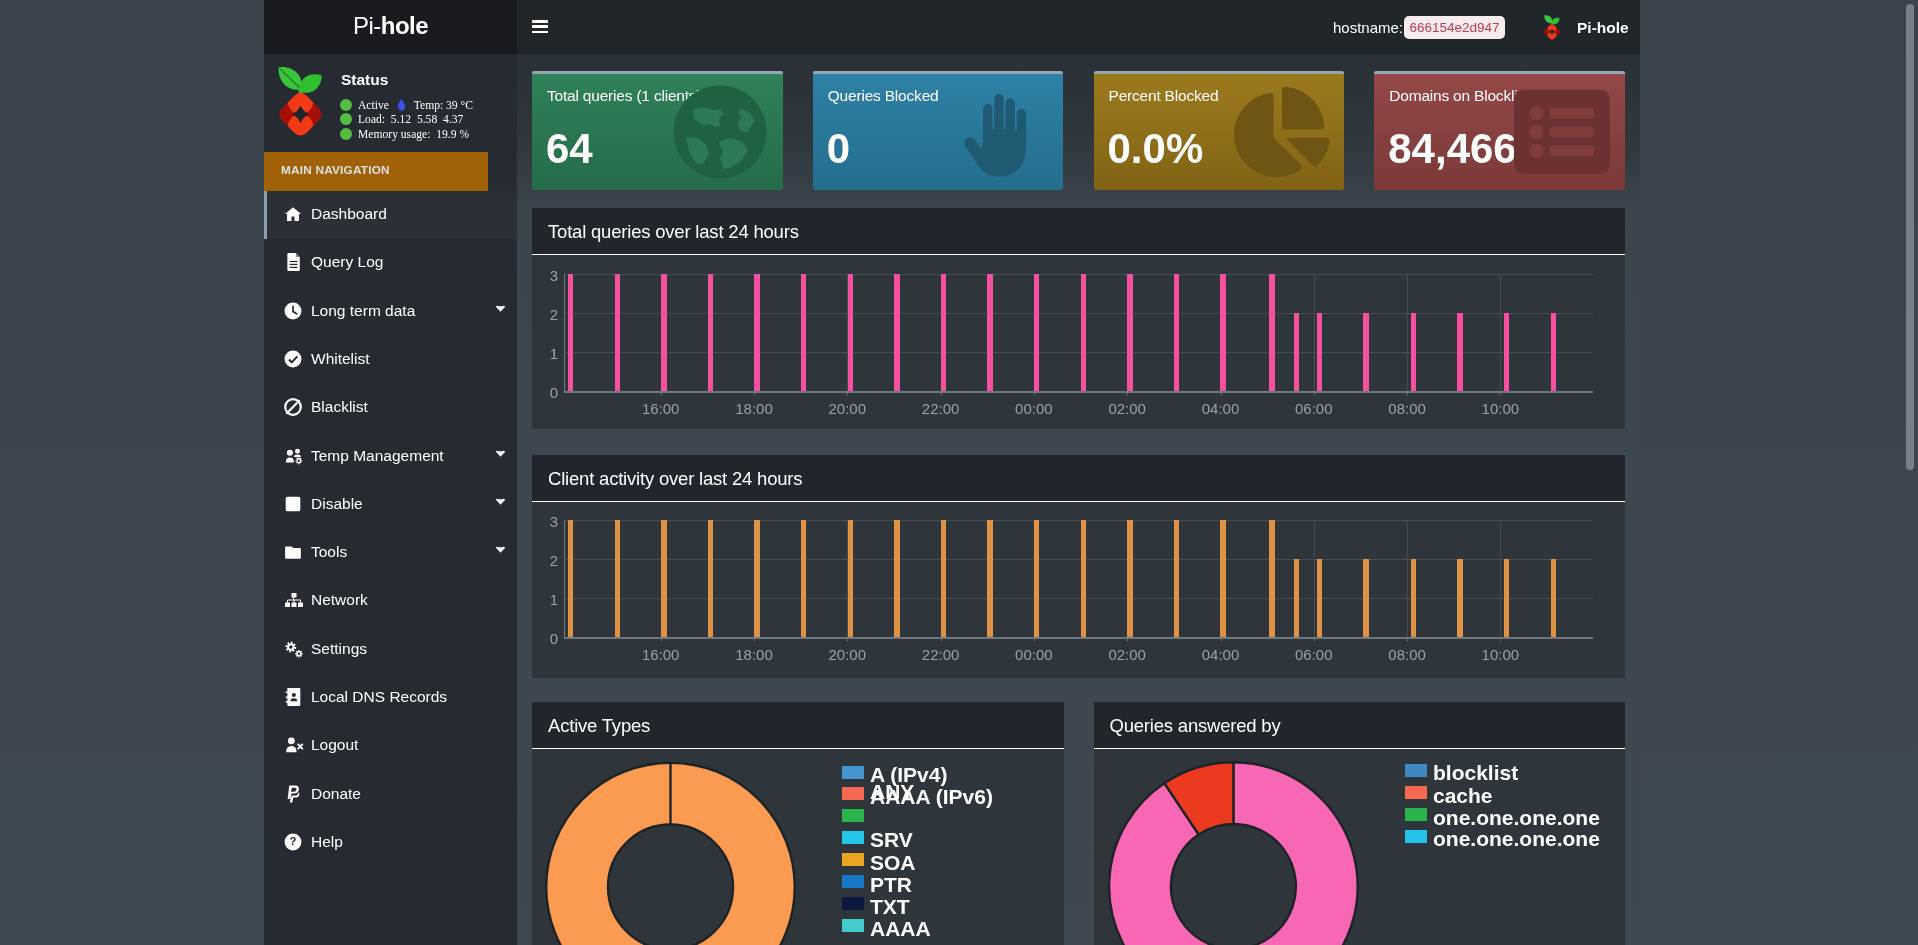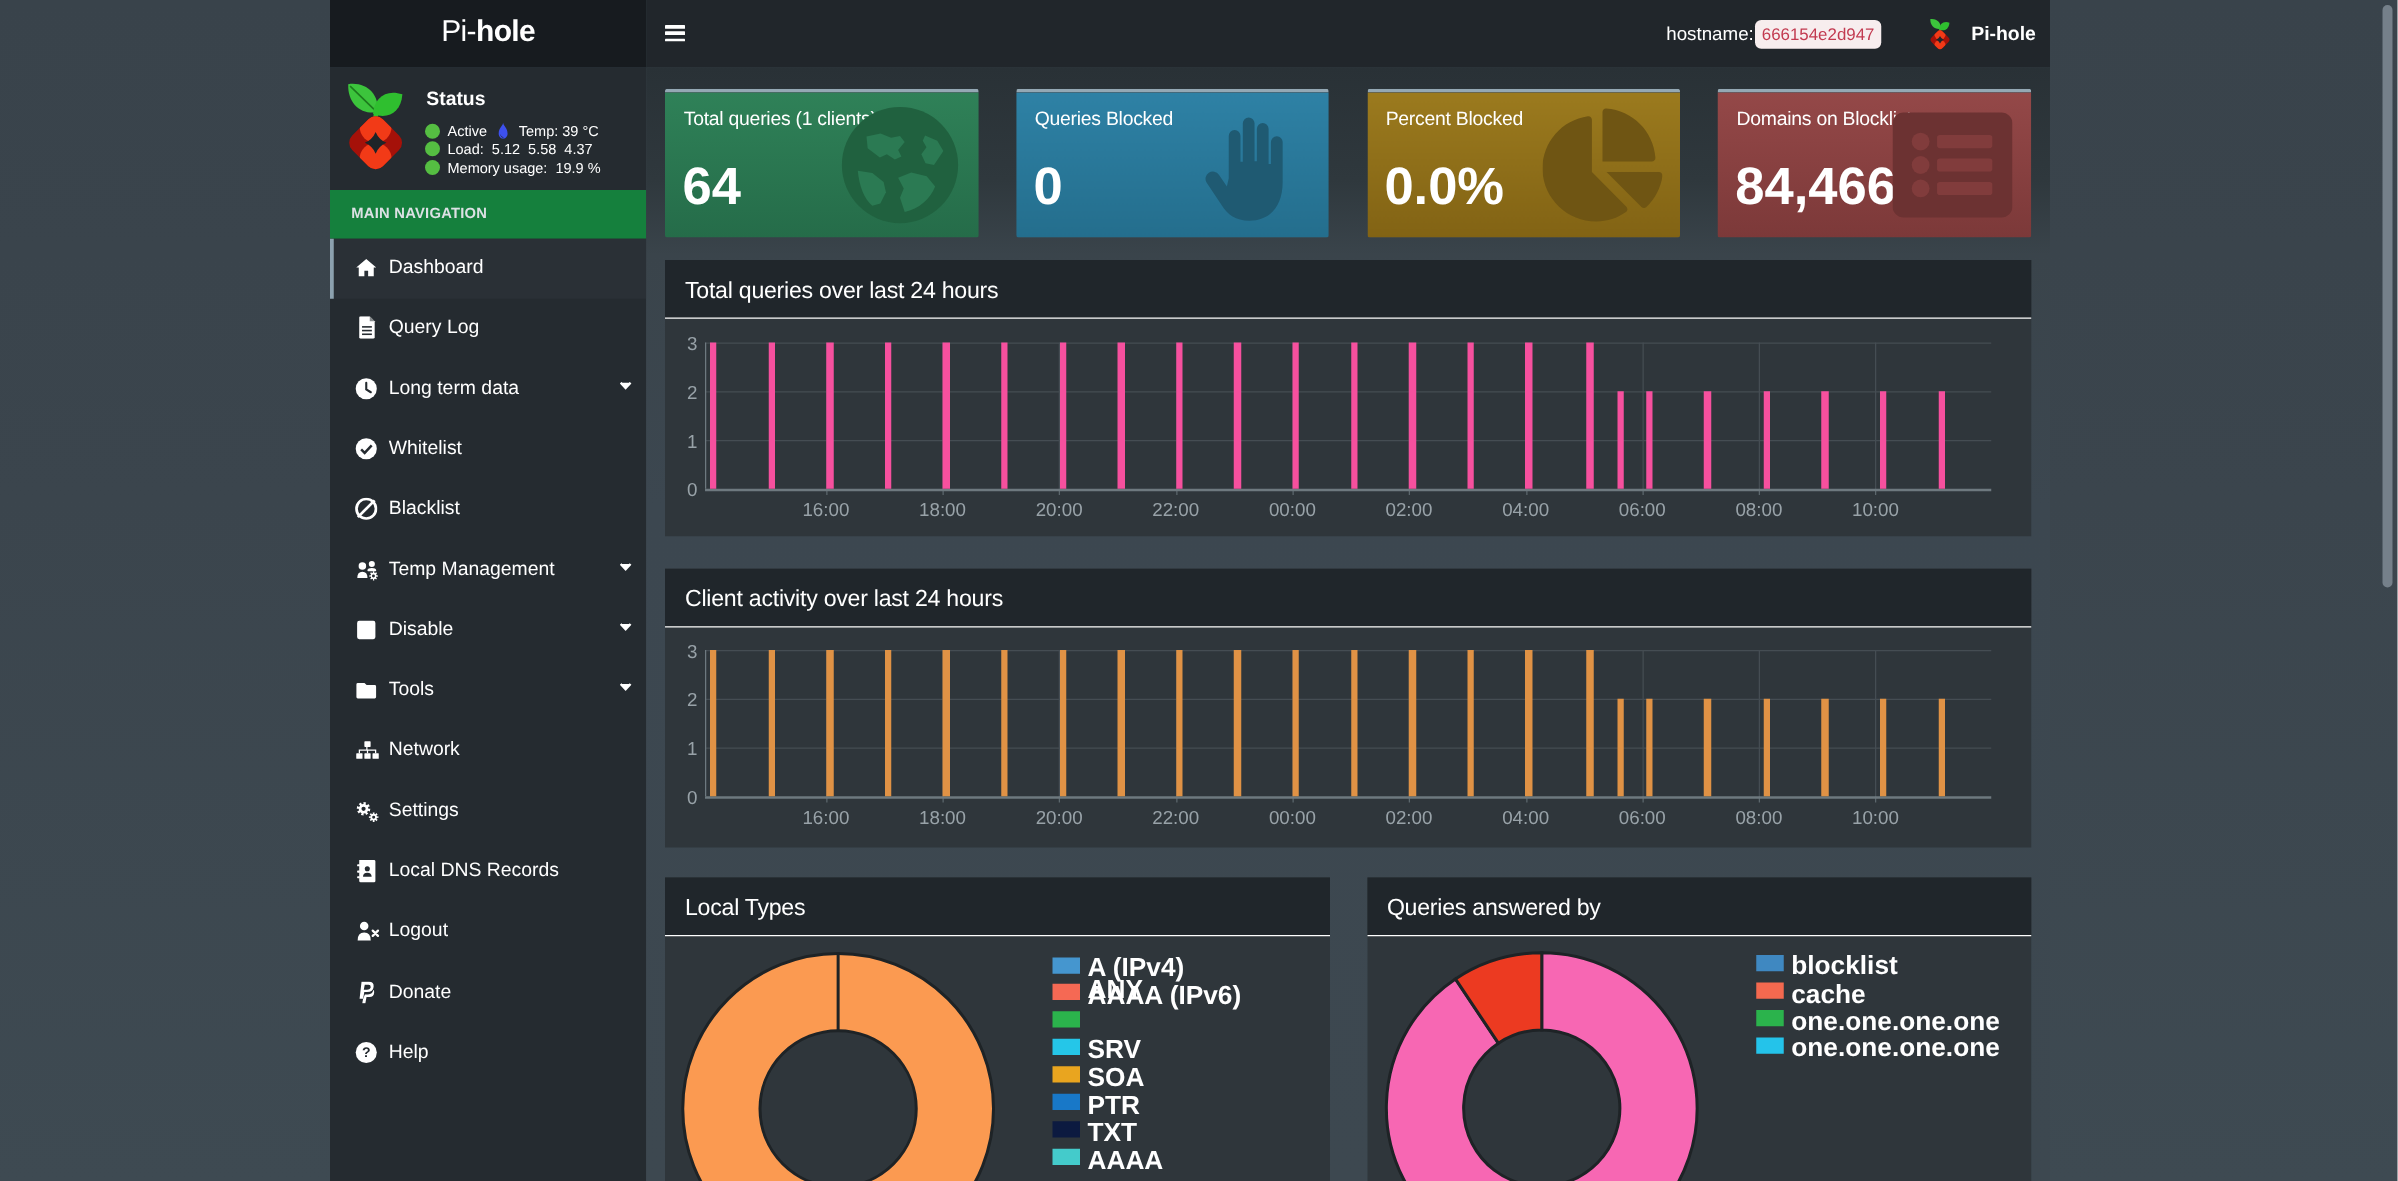--- a/index.html
+++ b/index.html
@@ -11,22 +11,22 @@
 #logo b { font-weight:700; }
 #navbar { left:517px; top:0; width:1123px; height:54px; background:#21262B; }
 #hamb { left:532px; top:20px; width:16px; height:14px; }
 #hamb div { height:2.6px; background:#fff; margin-bottom:2.7px; border-radius:0.5px; }
 #hostlabel { left:1333px; top:19px; color:#fff; font-size:15px; }
 #hostpill { left:1404px; top:16px; width:101px; height:23px; background:#F7EDEE; border-radius:5px; color:#C23A50; font-size:13.5px; text-align:center; line-height:23px; }
 #nav-ph-text { left:1577px; top:19px; color:#fff; font-size:15.5px; font-weight:600; }
 
 #sidebar { left:264px; top:54px; width:253px; height:891px; background:#252B30; }
 #status-title { left:341px; top:71px; color:#fff; font-size:15.5px; font-weight:700; }
-.srow { left:340px; color:#fff; font-size:11.6px; }
-#main-nav-h { left:264px; top:152px; width:253px; height:38.5px; background:#15803d; color:#DCE1E4; font-size:11.8px; font-weight:700; line-height:37px; padding-left:17px; letter-spacing:0.2px; }
+.srow { left:340px; color:#fff; font-size:11.6px;font-family:Liberation Serif, serif; }
+#main-nav-h { left:264px; top:152px; width:224px; height:38.5px; background:#a16207; color:#DCE1E4; font-size:11.8px; font-weight:700; line-height:37px; padding-left:17px; letter-spacing:0.2px; }
 .mi { left:264px; width:253px; height:48.3px; color:#fff; font-size:15.5px; }
 .mi .t { position:absolute; left:47px; top:14px; }
 .mi .ic { position:absolute; left:20px; top:14px; width:18px; height:18px; }
 .mi .ch { position:absolute; right:11px; top:15px; }
 #mi-active { background:#2A3036; border-left:3px solid #8CA1AF; }
 #mi-active .ic { left:17px; }
 #mi-active .t { left:44px; }
 
 #content { left:517px; top:54px; width:1123px; height:891px; background:linear-gradient(180deg,#293136 0px,#2F383D 90px,#3A444B 150px,#3C4750 350px,#3D4850 891px); }
 .smallbox { top:71px; width:250.5px; height:119px; border-top:3px solid #94A8B4; border-radius:2px; }
@@ -409,21 +409,21 @@
     <div class="abs bar2" style="left:1316.75px;top:559.3px;height:77.70000000000005px"></div>
     <div class="abs bar2" style="left:1363.25px;top:559.3px;height:77.70000000000005px"></div>
     <div class="abs bar2" style="left:1410.75px;top:559.3px;height:77.70000000000005px"></div>
     <div class="abs bar2" style="left:1457.25px;top:559.3px;height:77.70000000000005px"></div>
     <div class="abs bar2" style="left:1503.75px;top:559.3px;height:77.70000000000005px"></div>
     <div class="abs bar2" style="left:1550.85px;top:559.3px;height:77.70000000000005px"></div>
   </div>
 
 <div class="abs" style="left:532px;top:702px;width:531.5px;height:243px;background:#2F363B"></div>
 <div class="abs panel-h" style="left:532px;top:702px;width:531.5px;border-bottom:1.5px solid #FFF">
-    <span class="pt">Local Types</span>
+    <span class="pt">Active Types</span>
   </div>
 <svg class="abs" style="left:540px;top:756px;width:261px;height:189px" viewBox="0 0 261 189">
   <g transform="translate(130.5,131)">
     <circle r="93.4" fill="none" stroke="#FB9A51" stroke-width="61.8"></circle>
     <circle r="124.3" fill="none" stroke="#1E2326" stroke-width="2.4"></circle>
     <circle r="62.5" fill="none" stroke="#1E2326" stroke-width="2.4"></circle>
     <rect x="-1.2" y="-124.3" width="2.4" height="61.8" fill="#1E2326"></rect>
   </g>
 </svg>
 <div id="legend1">

